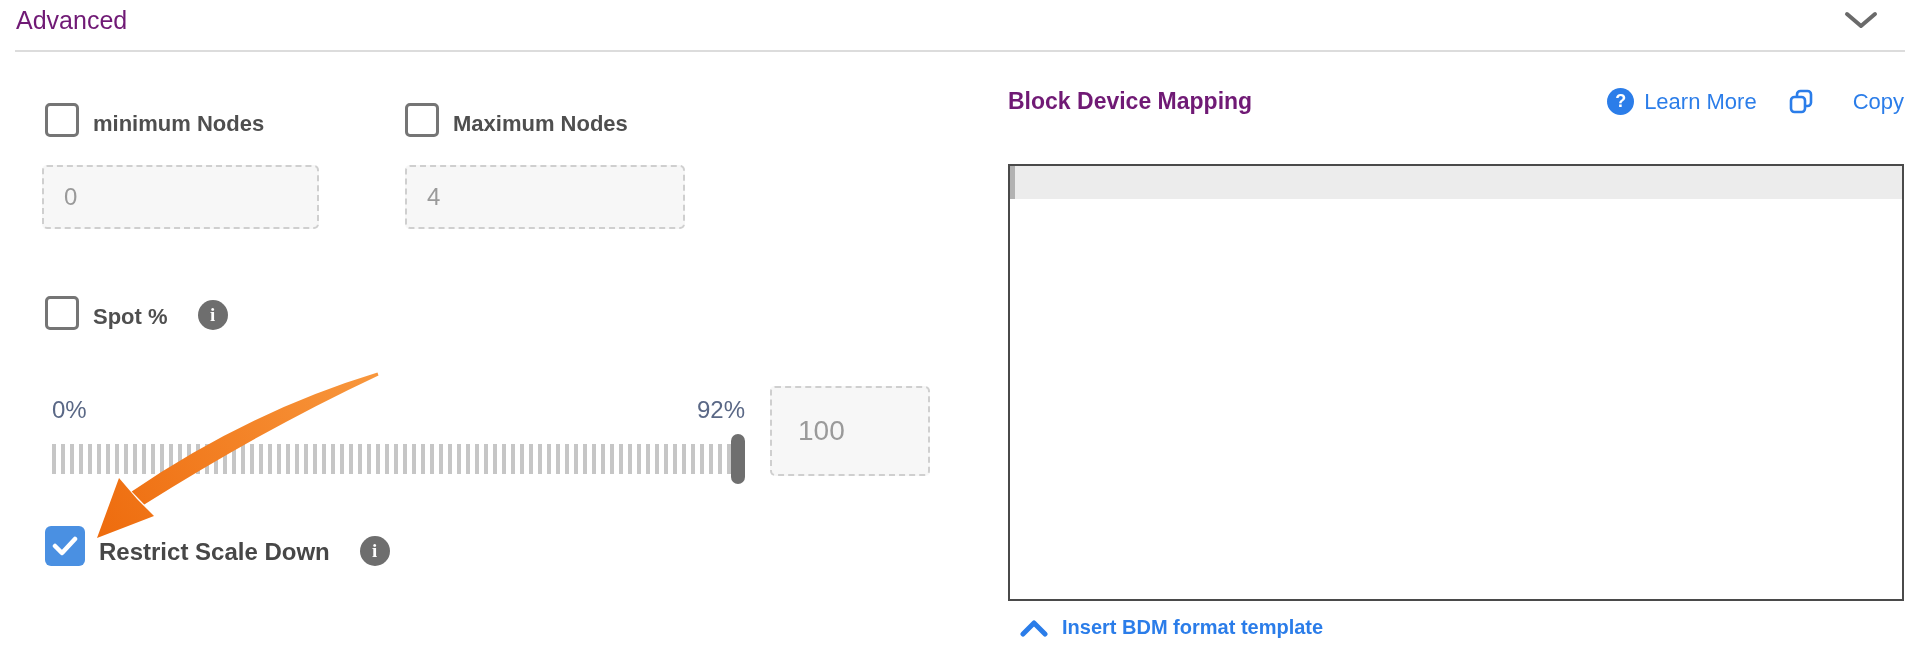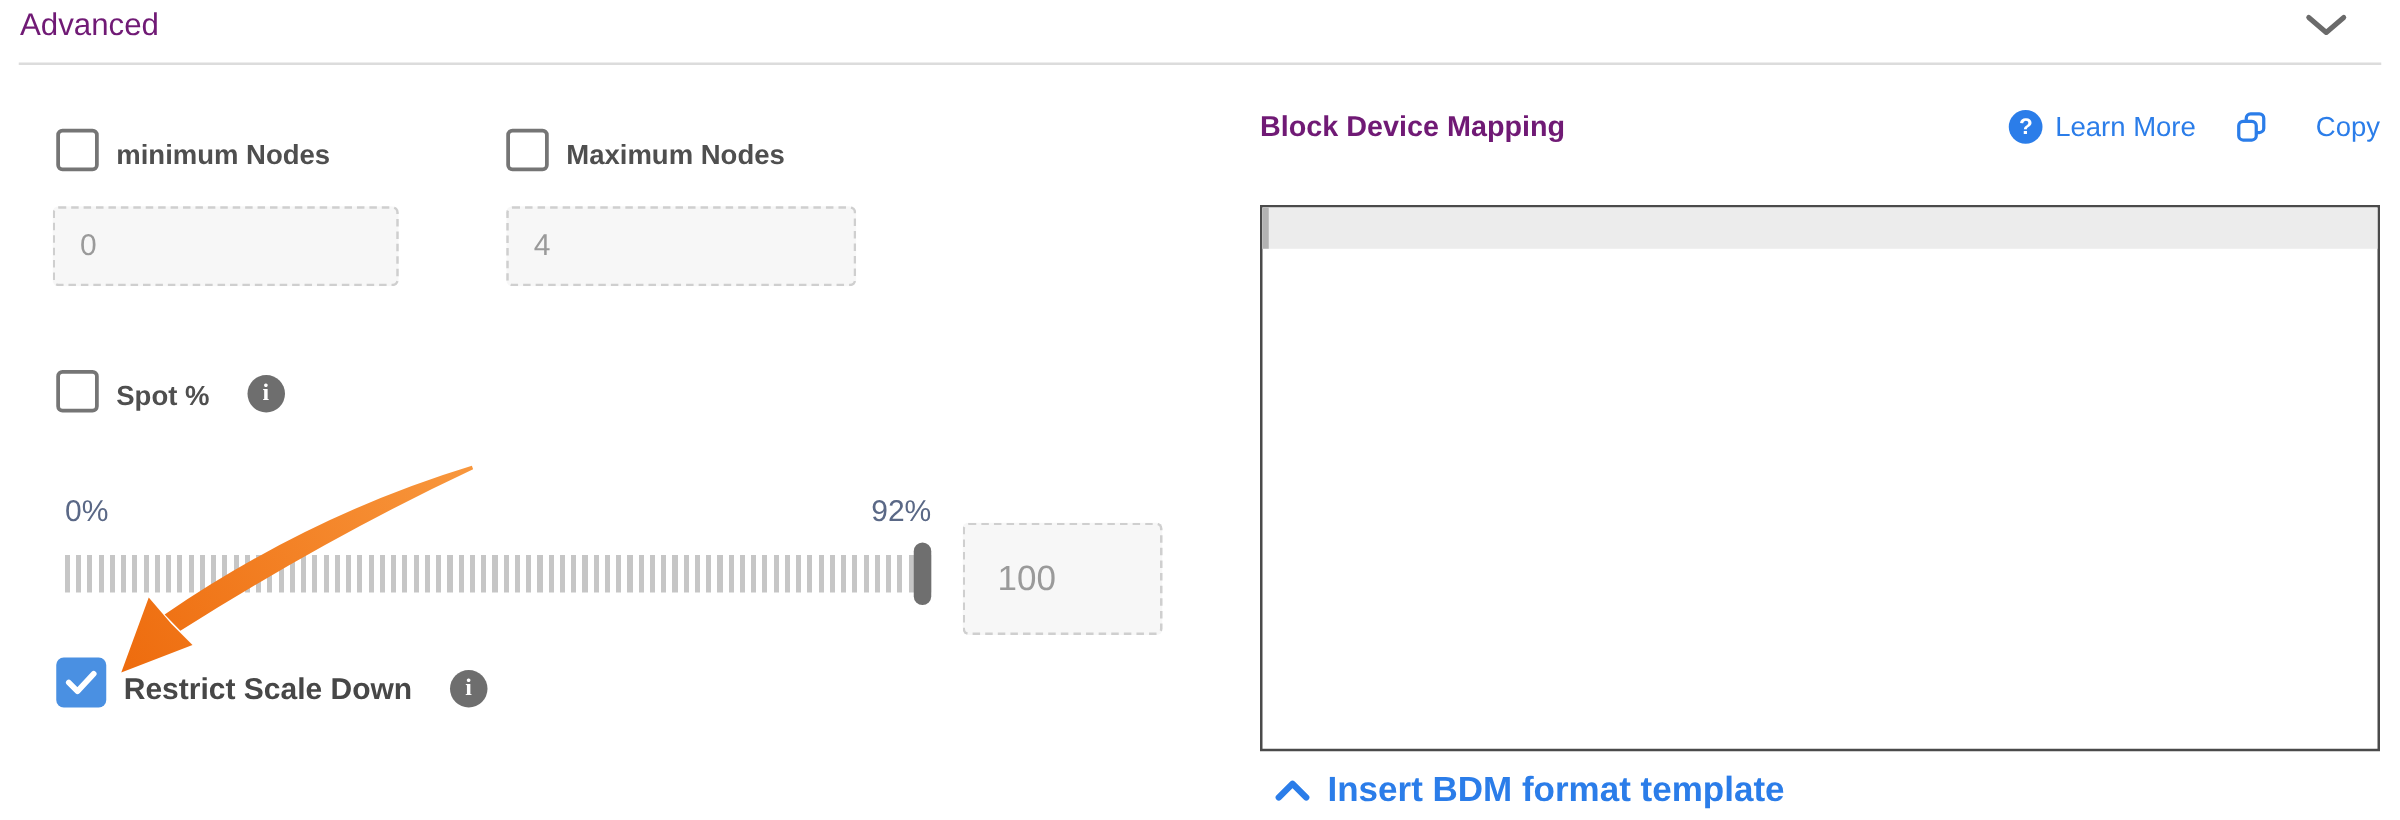--- a/index.html
+++ b/index.html
@@ -37,21 +37,21 @@
   .bdm-header{display:flex; align-items:center;}
   .bdm-title{font-size:23px; font-weight:600; color:#701a75; flex:1;}
   .link{display:inline-flex; align-items:center; gap:10px; color:var(--accent-blue);
     font-size:22px; font-weight:500; cursor:pointer; text-decoration:none;}
   .help-icon{width:27px; height:27px; border-radius:50%; background:var(--accent-blue); color:#fff;
     display:inline-flex; align-items:center; justify-content:center; font-size:18px; font-weight:bold;}
   .copy-link{margin-left:32px;gap:40px;}
   .editor{border:2px solid #4a4a4a; background:#fff; cursor:text;}
   .editor-line1{position:relative; height:33px; background:#ececec;}
   .editor-caret{position:absolute; left:0; top:0; bottom:0; width:5px; background:#b2b2b2;}
-  .insert-link{font-size:28px; font-weight:600; gap:14px;}
+  .insert-link{font-size:20px; font-weight:600; gap:14px;}
   svg{display:block;}
 </style>
 </head>
 <body>
 
 <div class="abs page-title">Advanced</div>
 <div class="abs collapse-btn">
   <span>
     <svg width="34" height="20" viewBox="0 0 34 20">
         <polyline points="3,4 17,16 31,4" fill="none" stroke="#6a6a6a" stroke-width="4" stroke-linecap="round" stroke-linejoin="round"></polyline>
@@ -77,21 +77,21 @@
   <div class="cblabel">Spot %</div>
   <span class="info-icon">i</span>
 </div>
 
 <div class="abs slider-labels" style="left:52px; top:396px; width:693px;">
   <span>0%</span>
   <span>92%</span>
 </div>
 <div class="abs slider-track" style="left:52px; top:444px; width:693px; height:30px;"></div>
 <div class="abs slider-handle" style="left:731px; top:434px; width:14px; height:50px;"></div>
-<input class="abs dashed-input" style="left: 770px; top: 418px; width: 160px; height: 90px; font-size: 28px; padding-left: 26px;" value="100">
+<input class="abs dashed-input" style="left: 770px; top: 386px; width: 160px; height: 90px; font-size: 28px; padding-left: 26px;" value="100">
 
 <div class="abs cbrow" style="left:45px; top:526px;">
   <div class="cbox checked">
     <span>
       <svg width="26" height="20" viewBox="0 0 26 20">
           <polyline points="3,10 10,17 23,3" fill="none" stroke="#fff" stroke-width="4.5" stroke-linecap="round" stroke-linejoin="round"></polyline>
         </svg>
     </span>
   </div>
   <div class="cblabel big">Restrict Scale Down</div>

